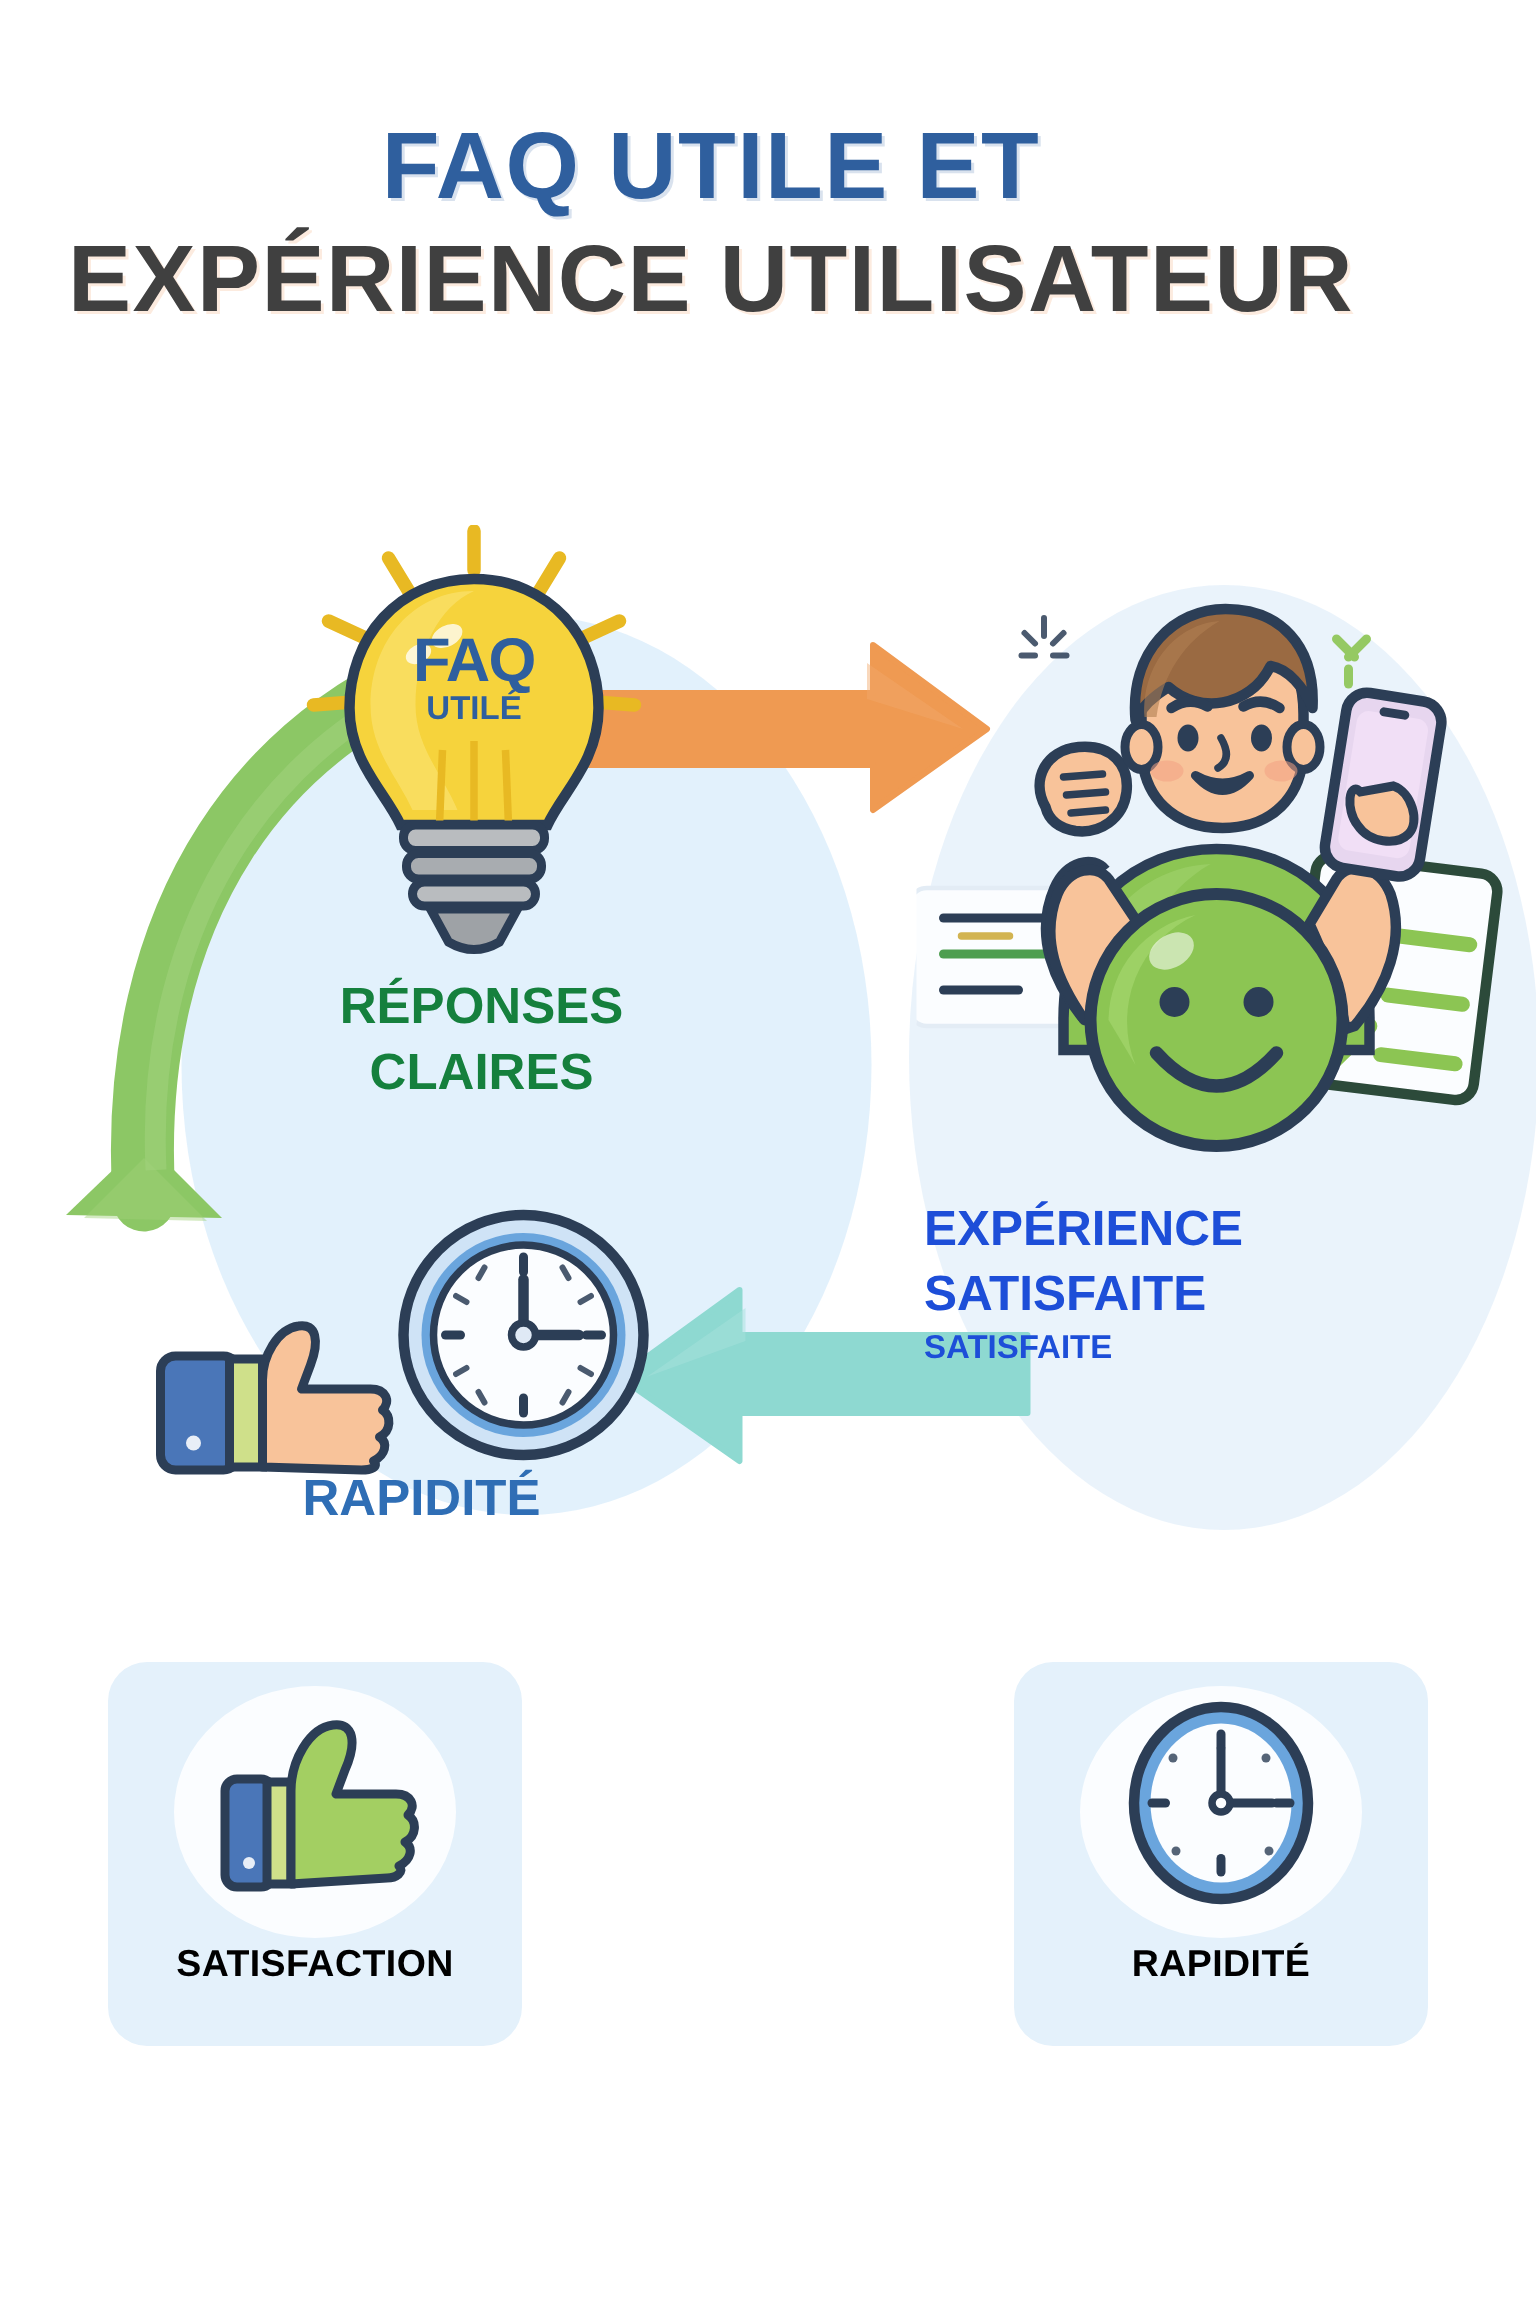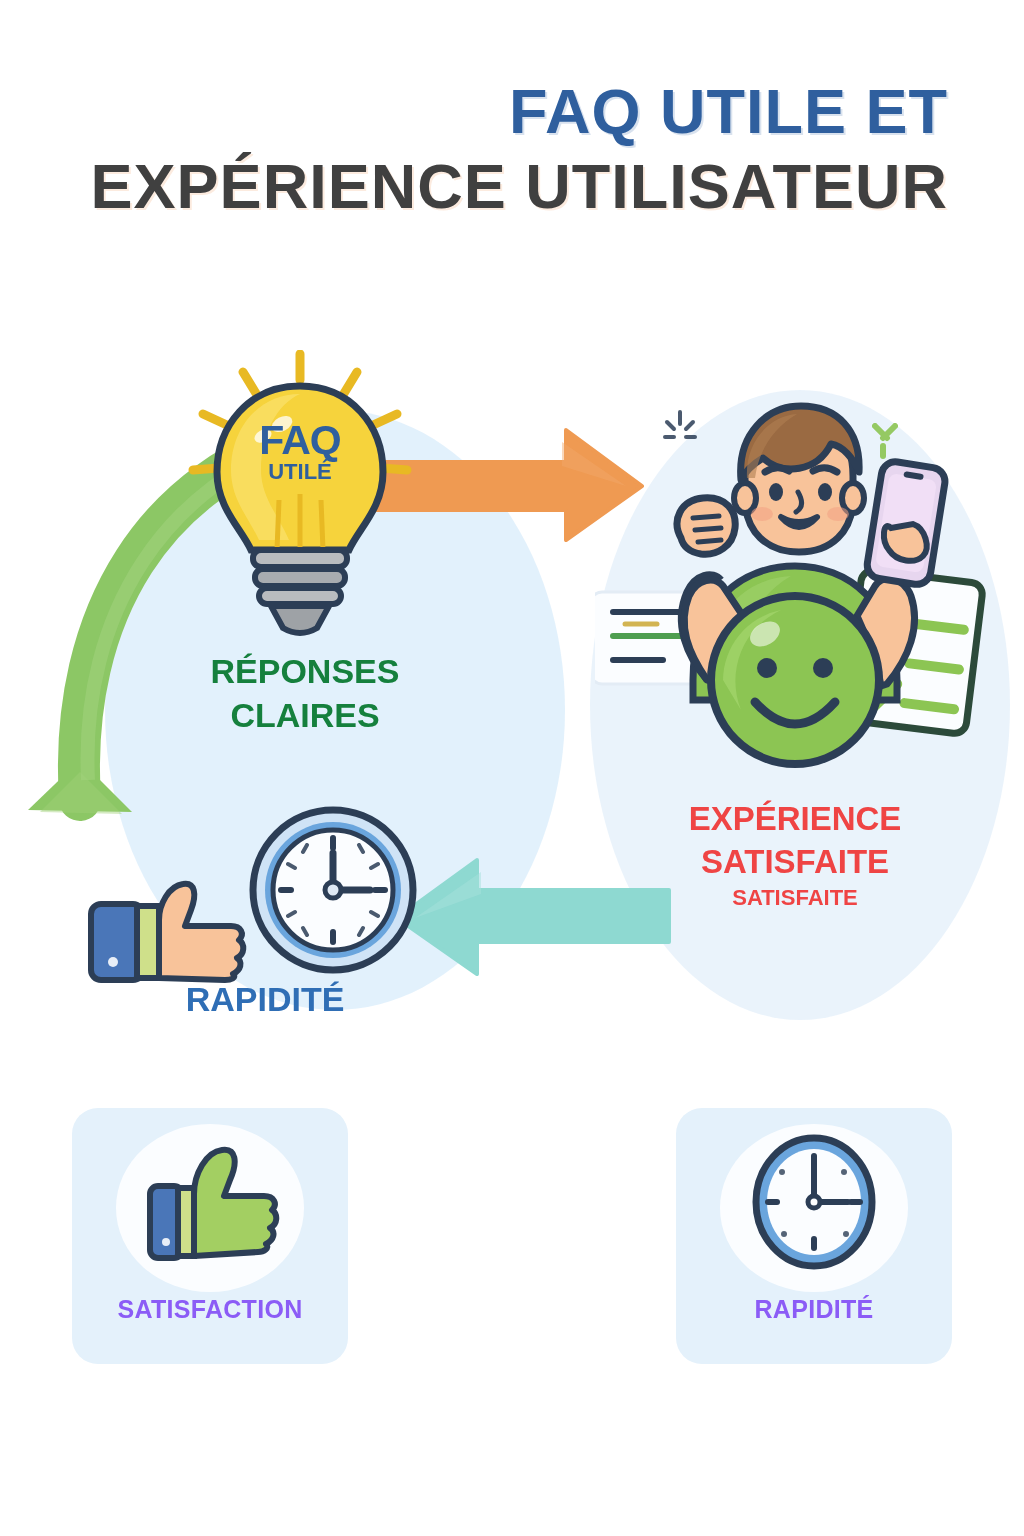--- a/index.html
+++ b/index.html
@@ -7,35 +7,35 @@
     width:1024px;height:1536px;
     background:#ffffff;
     font-family:"Liberation Sans", sans-serif;
     overflow:hidden;
     position:relative;
   }
   .stage{position:absolute;inset:0;}
 
   
   .title-block{
-    position:absolute;left:0;top:78px;width:948px;text-align:right;
+    position:absolute;left:0;top:78px;width:948px;text-align:center;
   }
   .title-line1{
     font-size:63px;font-weight:bold;letter-spacing:1px;
     color:#2f5f9e;line-height:1.06;
     text-shadow:2px 2px 0 rgba(47,95,158,.18);
   }
   .title-line2{
     font-size:63px;font-weight:bold;letter-spacing:1px;
     color:#404040;line-height:1.06;margin-top:8px;
     text-shadow:2px 2px 0 rgba(239,143,79,.18);
   }
 
   
-  .cycle{position:absolute;left:0;top:350px;width:816px;height:730px;}
+  .cycle{position:absolute;left:16px;top:350px;width:816px;height:730px;}
 
   .blob-left{
     position:absolute;left:105px;top:60px;width:460px;height:600px;
     background:#ddeefb;border-radius:50%;opacity:.85;
   }
   .blob-right{
     position:absolute;left:590px;top:40px;width:420px;height:630px;
     background:#e4f0fa;border-radius:50%;opacity:.78;
   }
 
@@ -59,22 +59,22 @@
 
   .label-reponses{
     position:absolute;left:130px;top:300px;width:350px;text-align:center;
     color:#15803d;font-weight:bold;font-size:34px;line-height:1.28;
   }
   .label-rapidite{
     position:absolute;left:90px;top:630px;width:350px;text-align:center;
     color:#2f6eb5;font-weight:bold;font-size:34px;
   }
   .label-exp{
-    position:absolute;left:600px;top:448px;width:390px;text-align:center;
-    color:#ef4444;font-weight:bold;font-size:33px;line-height:1.3;
+    position:absolute;left:600px;top:448px;width:390px;
+    color:#1d4ed8;font-weight:bold;font-size:33px;line-height:1.3;
   }
   .label-exp .sat{font-size:22px;}
 
   
   .thumb-main{position:absolute;left:85px;top:520px;width:170px;height:120px;}
   .clock-main{position:absolute;left:248px;top:455px;width:170px;height:170px;}
 
   
   .person{position:absolute;left:595px;top:30px;width:400px;height:400px;}
 
@@ -88,21 +88,21 @@
     display:flex;flex-direction:column;align-items:center;
     justify-content:flex-start;position:relative;
   }
   .card .halo{
     position:absolute;left:50%;top:16px;transform:translateX(-50%);
     width:188px;height:168px;background:#fbfdff;border-radius:50%;
   }
   .card .ico{position:relative;margin-top:22px;width:160px;height:150px;}
   .card .cap{
     position:absolute;left:0;bottom:40px;width:100%;text-align:center;
-    color:#8b5cf6;font-weight:bold;font-size:25px;letter-spacing:.3px;
+    color:#000000;font-weight:bold;font-size:25px;letter-spacing:.3px;
   }
 </style>
 </head>
 <body>
 
 <div class="stage">
 
   <div class="title-block">
     <div class="title-line1">FAQ UTILE ET</div>
     <div class="title-line2">EXPÉRIENCE UTILISATEUR</div>

